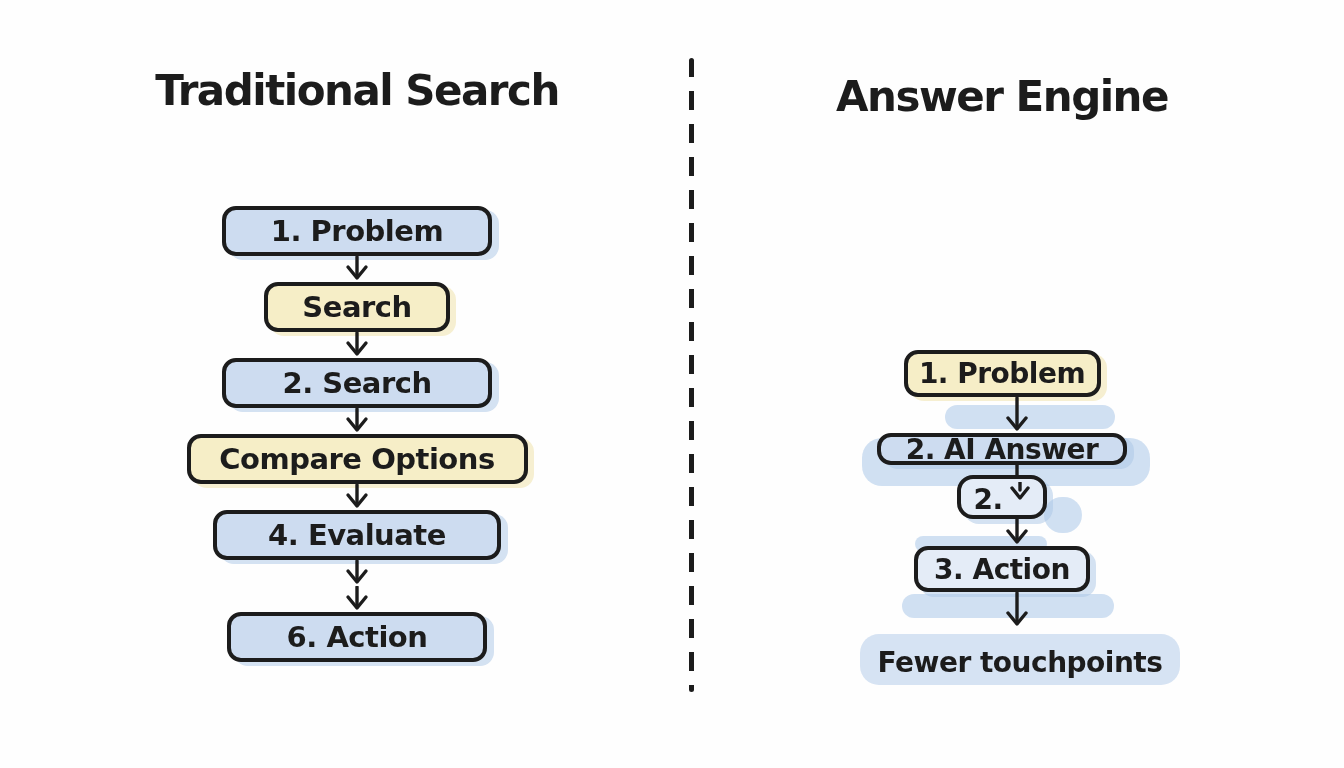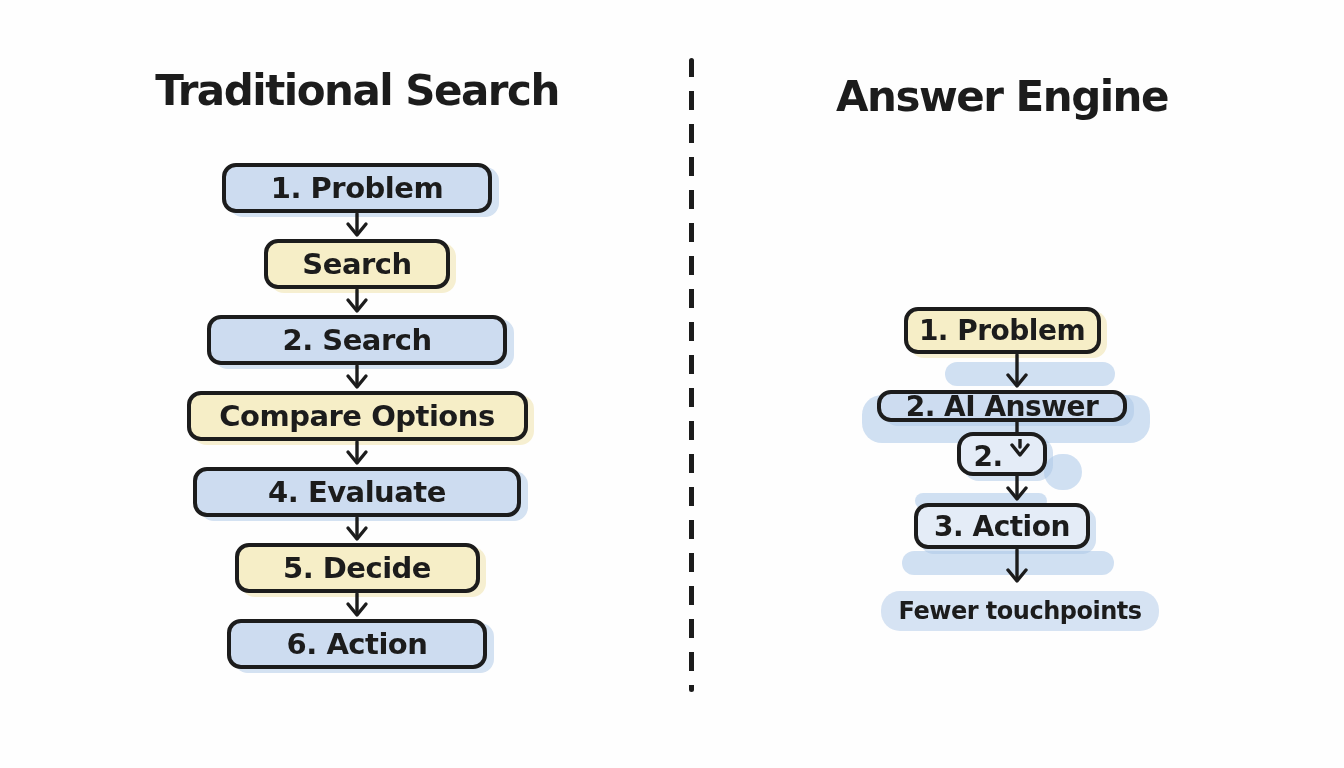--- a/index.html
+++ b/index.html
@@ -11,21 +11,21 @@
   *{margin:0;padding:0;box-sizing:border-box;}
   html,body{background:#e9e9e9;}
   body{font-family:"DejaVu Sans","Liberation Sans",sans-serif;color:var(--ink,#1c1c1c);}
   .canvas{position:relative;width:1344px;height:768px;background:var(--page-bg,#fefefe);overflow:hidden;}
 
   .col-title{position:absolute;text-align:center;font-size:42px;font-weight:700;
     letter-spacing:-1.5px;color:var(--ink);white-space:nowrap;}
   .title-left{left:107px;top:66px;width:500px;}
   .title-right{left:802px;top:72px;width:400px;}
 
-  .flow{position:absolute;display:flex;flex-direction:column;align-items:center;}
+  .flow{position:absolute;display:flex;flex-direction:column;align-items:center;margin-top:43px;}
   .flow-left{left:107px;top:163px;width:500px;}
   .flow-right{left:852px;top:307px;width:300px;}
 
   .box{position:relative;z-index:1;display:flex;align-items:center;justify-content:center;
     border:4px solid var(--ink);border-radius:14px;font-weight:700;letter-spacing:-0.5px;
     white-space:nowrap;flex:none;}
   .flow-left .box{height:50px;font-size:29px;}
   .flow-right .box{font-size:28px;}
   .blue{background:var(--blue-fill);box-shadow:7px 4px 0 var(--shadow-blue,#a9c6e680);}
   .yellow{background:var(--yellow-fill);box-shadow:6px 4px 0 var(--shadow-yellow,#ecd98f66);}
@@ -40,22 +40,22 @@
     background:repeating-linear-gradient(to bottom,var(--ink,#1c1c1c) 0 19px,transparent 19px 33px);
     border-radius:3px;}
 
   .blob{position:absolute;z-index:0;background:var(--blob-blue,#bcd3ec);
     border-radius:999px;opacity:.7;}
 
   .mini-label{transform:translateY(2px);}
   .mini-arrow{transform:translateY(-5px);}
 
   .caption{position:relative;left:18px;margin-top:6px;z-index:1;flex:none;
-    background:var(--caption-pill,#d6e3f3);border-radius:19px;padding:6px 18px 6px;
-    font-size:24px;font-weight:700;letter-spacing:-0.5px;white-space:nowrap;}
+    background:var(--caption-pill,#d6e3f3);border-radius:19px;padding:12px 18px 6px;
+    font-size:28px;font-weight:700;letter-spacing:-0.5px;white-space:nowrap;}
 </style>
 </head>
 <body>
 
 <div class="canvas">
 
   <div class="col-title title-right">Answer Engine</div>
   <div class="col-title title-left">Traditional Search</div>
 
   <div class="divider"></div>
@@ -64,36 +64,35 @@
     <div class="box blue" style="width:270px">1. Problem</div>
     <svg class="arrow" width="26" height="26" viewBox="0 0 26 26">
         <path d="M13 1 V 20"></path>
         <path d="M4 11 L13 22 L22 11"></path>
       </svg>
     <div class="box yellow" style="width:186px">Search</div>
     <svg class="arrow" width="26" height="26" viewBox="0 0 26 26">
         <path d="M13 1 V 20"></path>
         <path d="M4 11 L13 22 L22 11"></path>
       </svg>
-    <div class="box blue" style="width:300px">2. Search</div>
+    <div class="box blue" style="width:270px">2. Search</div>
     <svg class="arrow" width="26" height="26" viewBox="0 0 26 26">
         <path d="M13 1 V 20"></path>
         <path d="M4 11 L13 22 L22 11"></path>
       </svg>
     <div class="box yellow" style="width:341px">Compare Options</div>
     <svg class="arrow" width="26" height="26" viewBox="0 0 26 26">
         <path d="M13 1 V 20"></path>
         <path d="M4 11 L13 22 L22 11"></path>
       </svg>
-    <div class="box blue" style="width:328px">4. Evaluate</div>
+    <div class="box blue" style="width:288px">4. Evaluate</div>
     <svg class="arrow" width="26" height="26" viewBox="0 0 26 26">
         <path d="M13 1 V 20"></path>
         <path d="M4 11 L13 22 L22 11"></path>
       </svg>
-    <div class="box yellow" style="width:245px">5. Decide</div>
     <svg class="arrow" width="26" height="26" viewBox="0 0 26 26">
         <path d="M13 1 V 20"></path>
         <path d="M4 11 L13 22 L22 11"></path>
       </svg>
     <div class="box blue" style="width:260px">6. Action</div>
   </div>
 
   <div class="flow flow-right">
 
     <div class="blob" style="left:93px;top:55px;width:170px;height:24px"></div>

